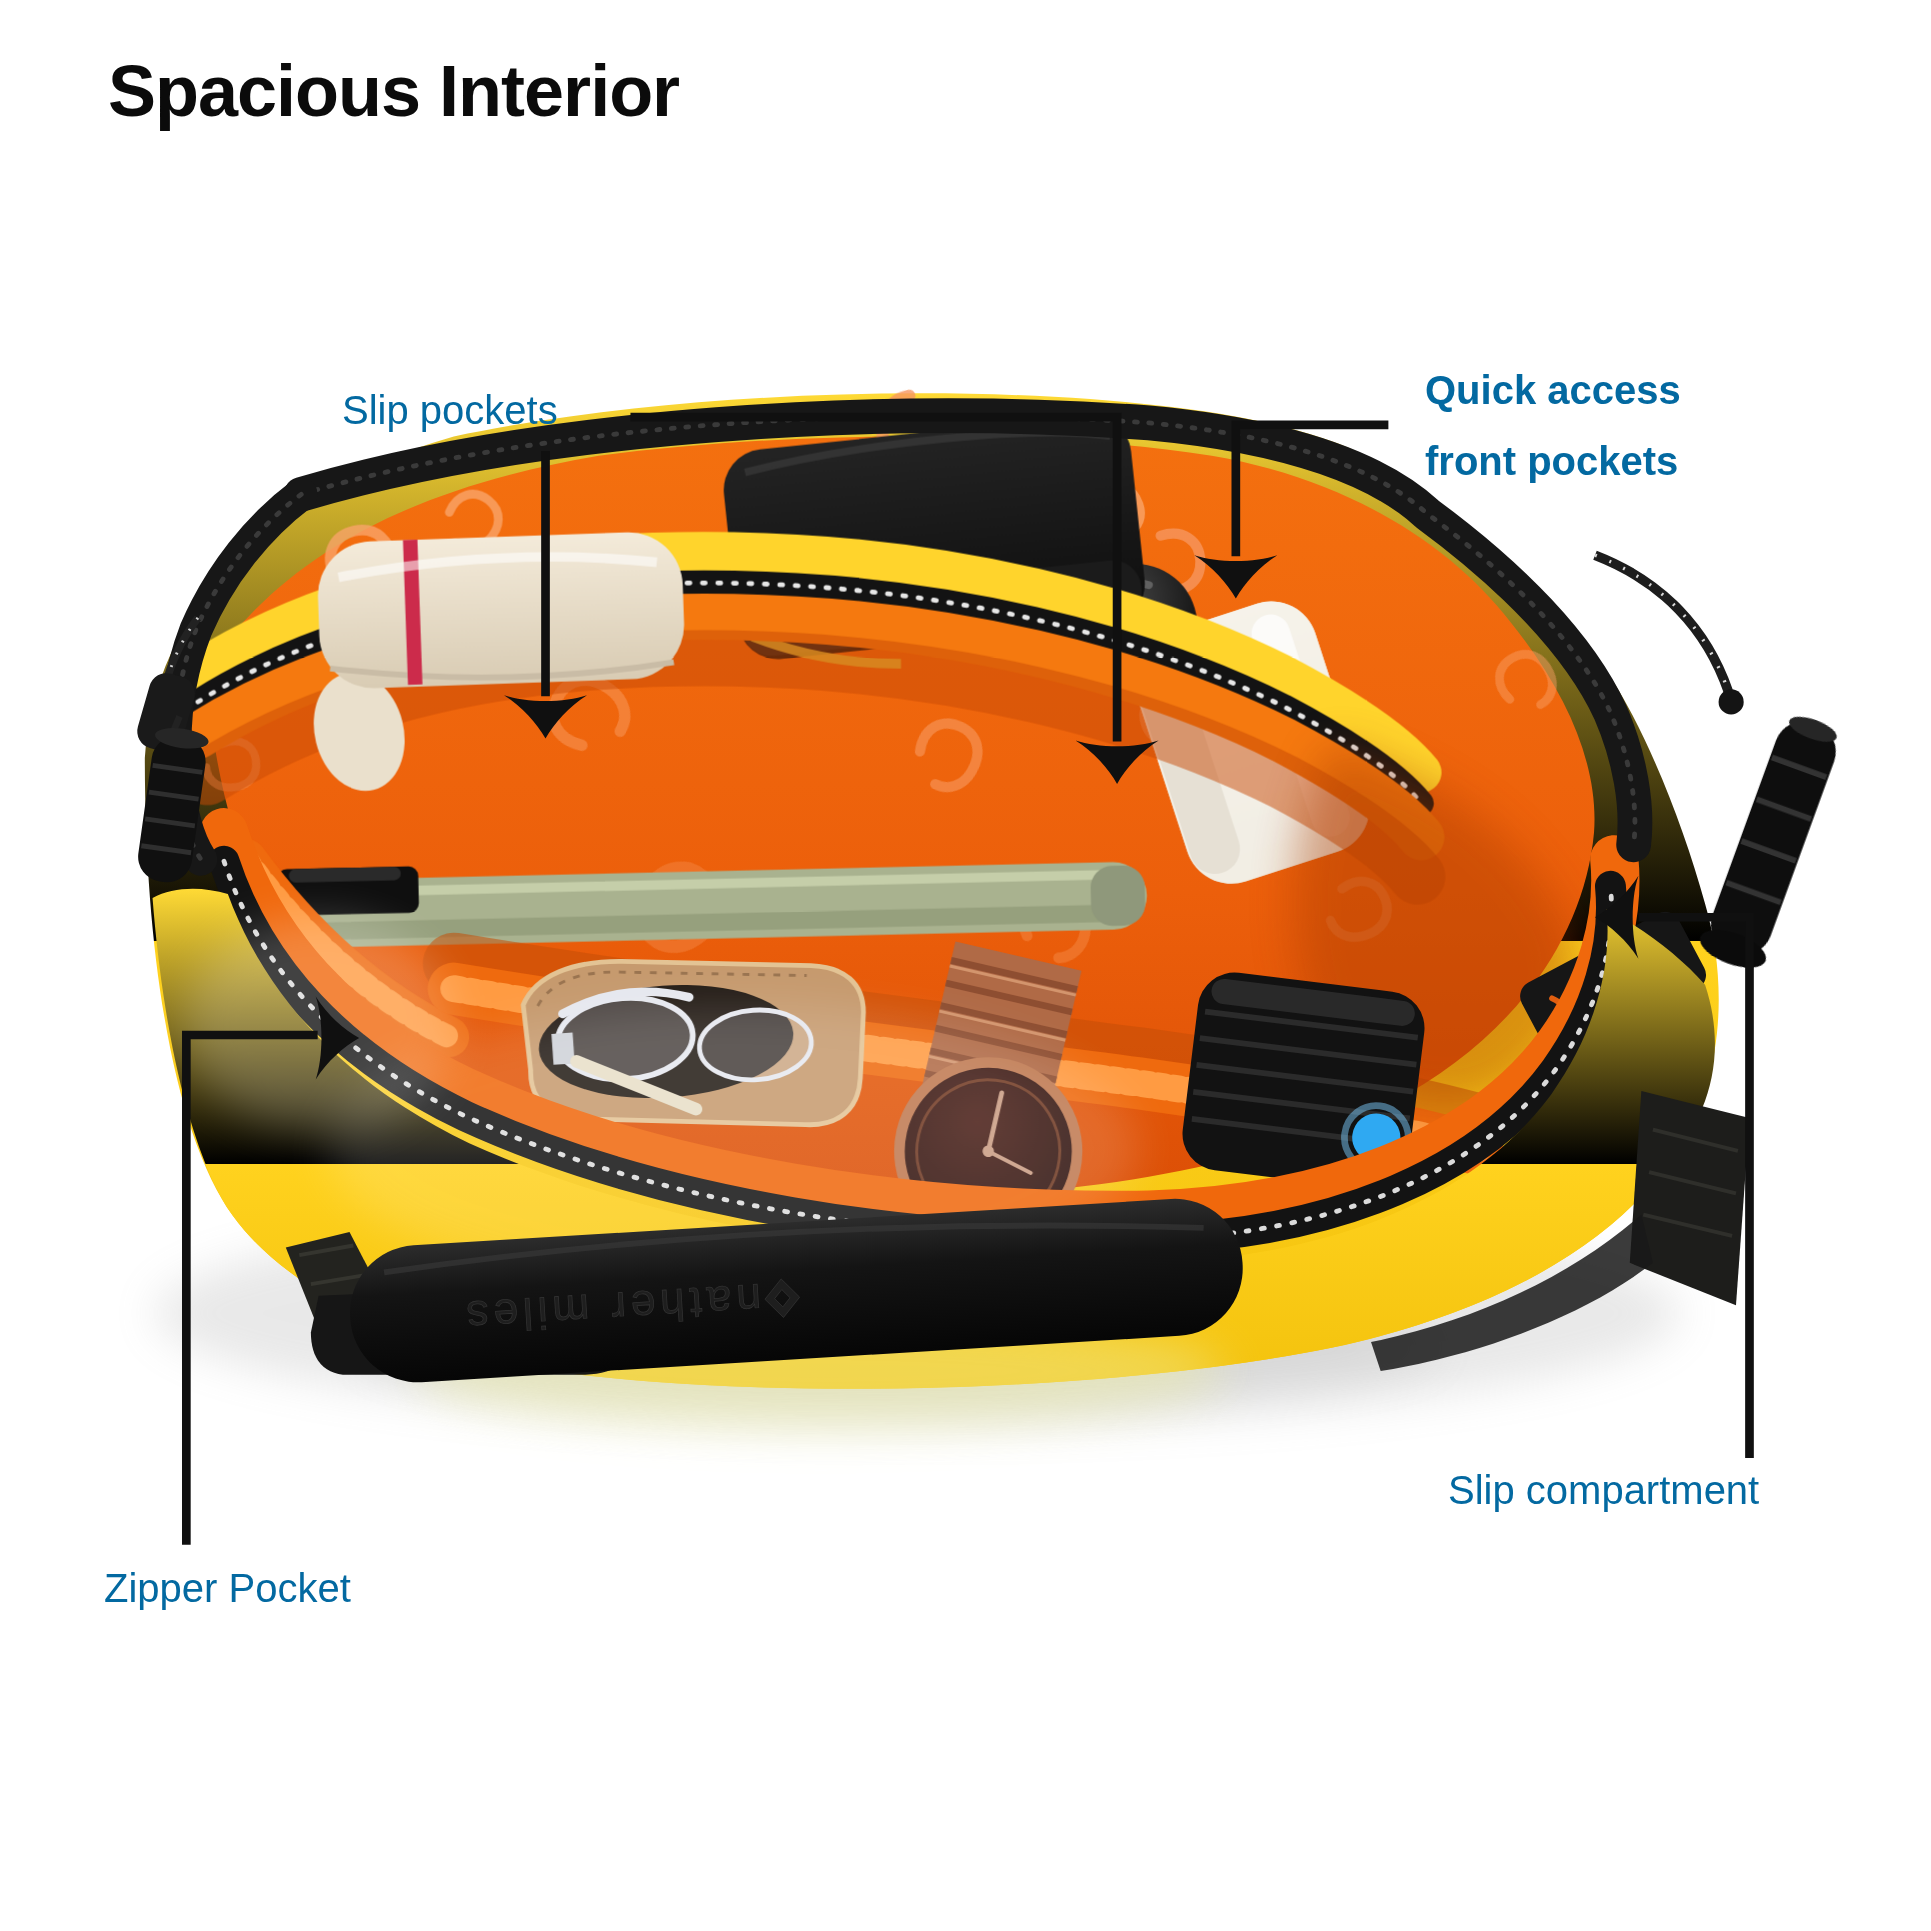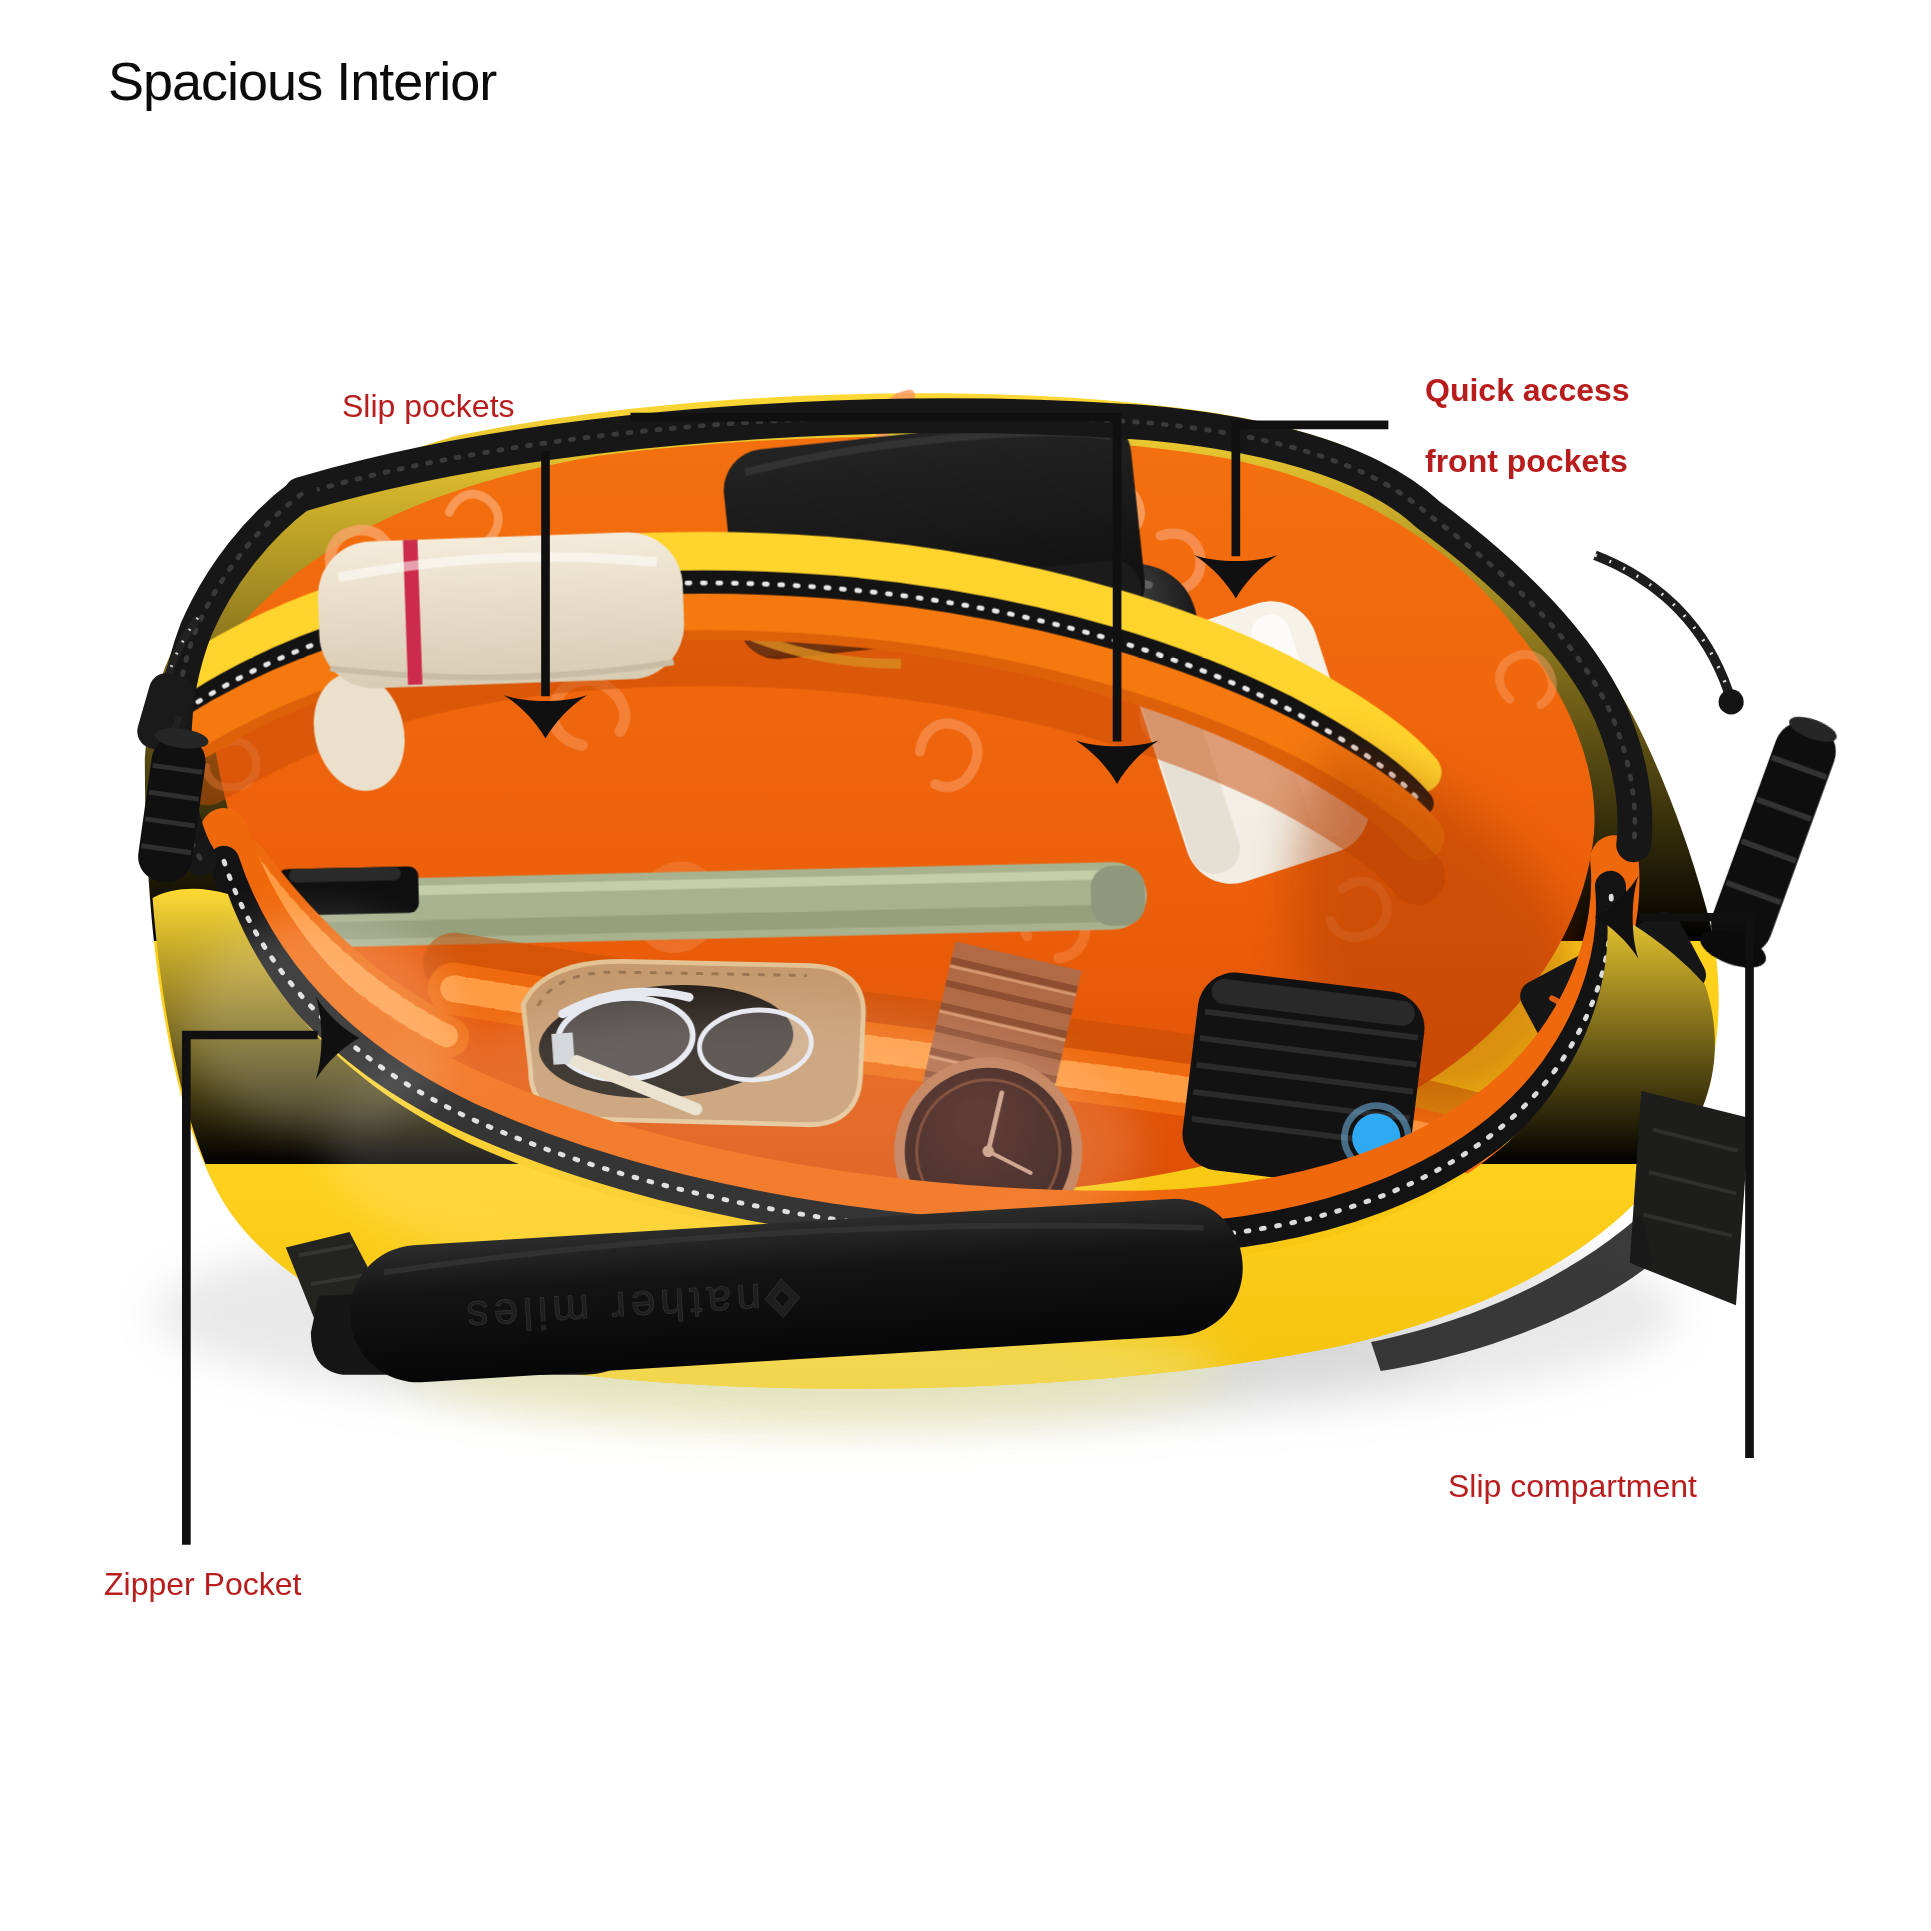--- a/index.html
+++ b/index.html
@@ -1,21 +1,21 @@
 <!DOCTYPE html>
 <html><head>
 <meta charset="utf-8">
 <style>
   html,body{margin:0;padding:0;background:#fff;}
   #stage{position:relative;width:1931px;height:1931px;background:#ffffff;overflow:hidden;
          font-family:"Liberation Sans","DejaVu Sans",sans-serif;}
   #art{position:absolute;left:0;top:0;width:1931px;height:1931px;}
-  .label{position:absolute;color:#b91c1c;font-weight:500;font-size:32px;line-height:1.0;white-space:pre;}
+  .label{position:absolute;color:#0369a1;font-weight:500;font-size:40px;line-height:1.0;white-space:pre;}
   .label.two-line{line-height:71px;font-weight:bold;}
-  #title{position:absolute;left:108px;top:50px;font-size:54px;font-weight:400;letter-spacing:-1px;color:#0b0b0b;}
+  #title{position:absolute;left:108px;top:50px;font-size:72px;font-weight:700;letter-spacing:-1px;color:#0b0b0b;}
 </style>
 </head>
 <body>
 
 <div id="stage">
 
   <svg id="art" viewBox="0 0 2000 2000" aria-hidden="true">
     <defs>
       <linearGradient id="gYellow" x1="0" y1="0" x2="0" y2="1">
         <stop offset="0" stop-color="#FFDA35"></stop>

